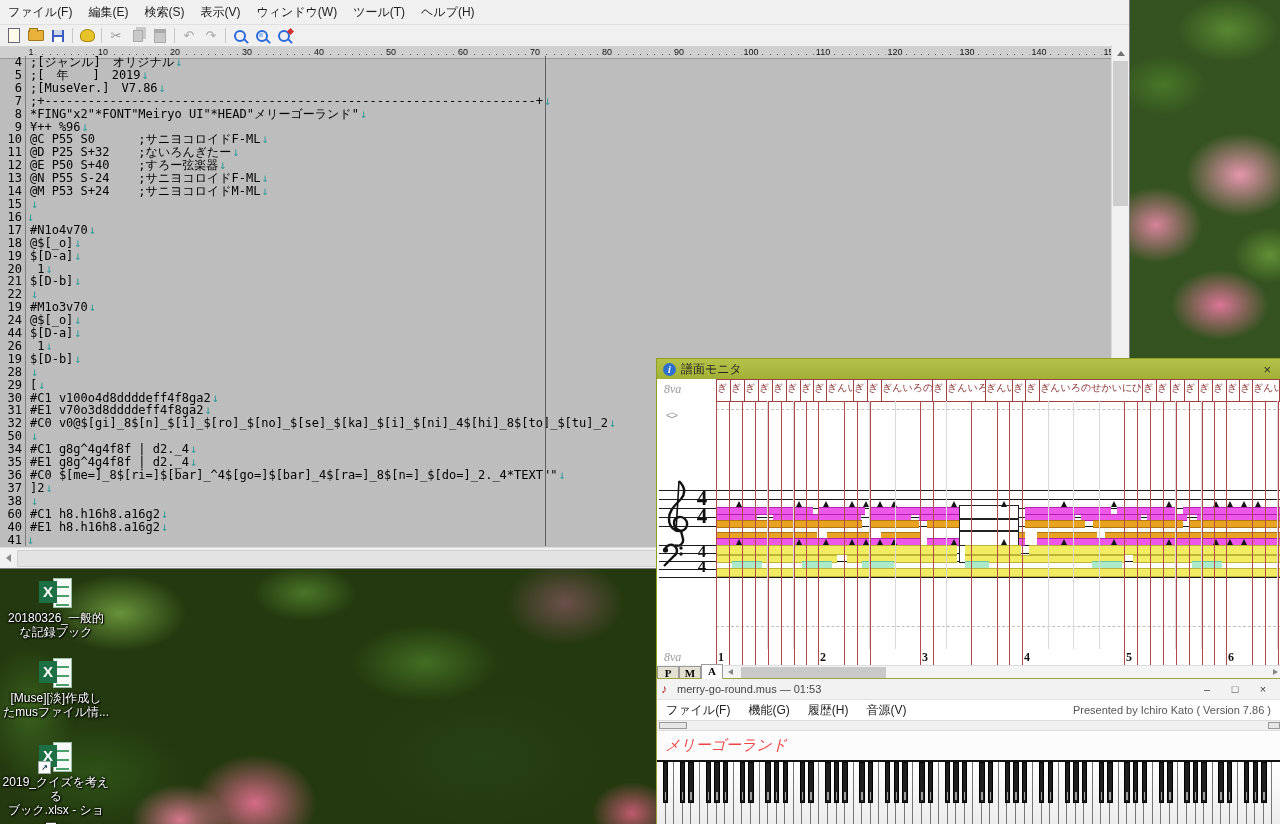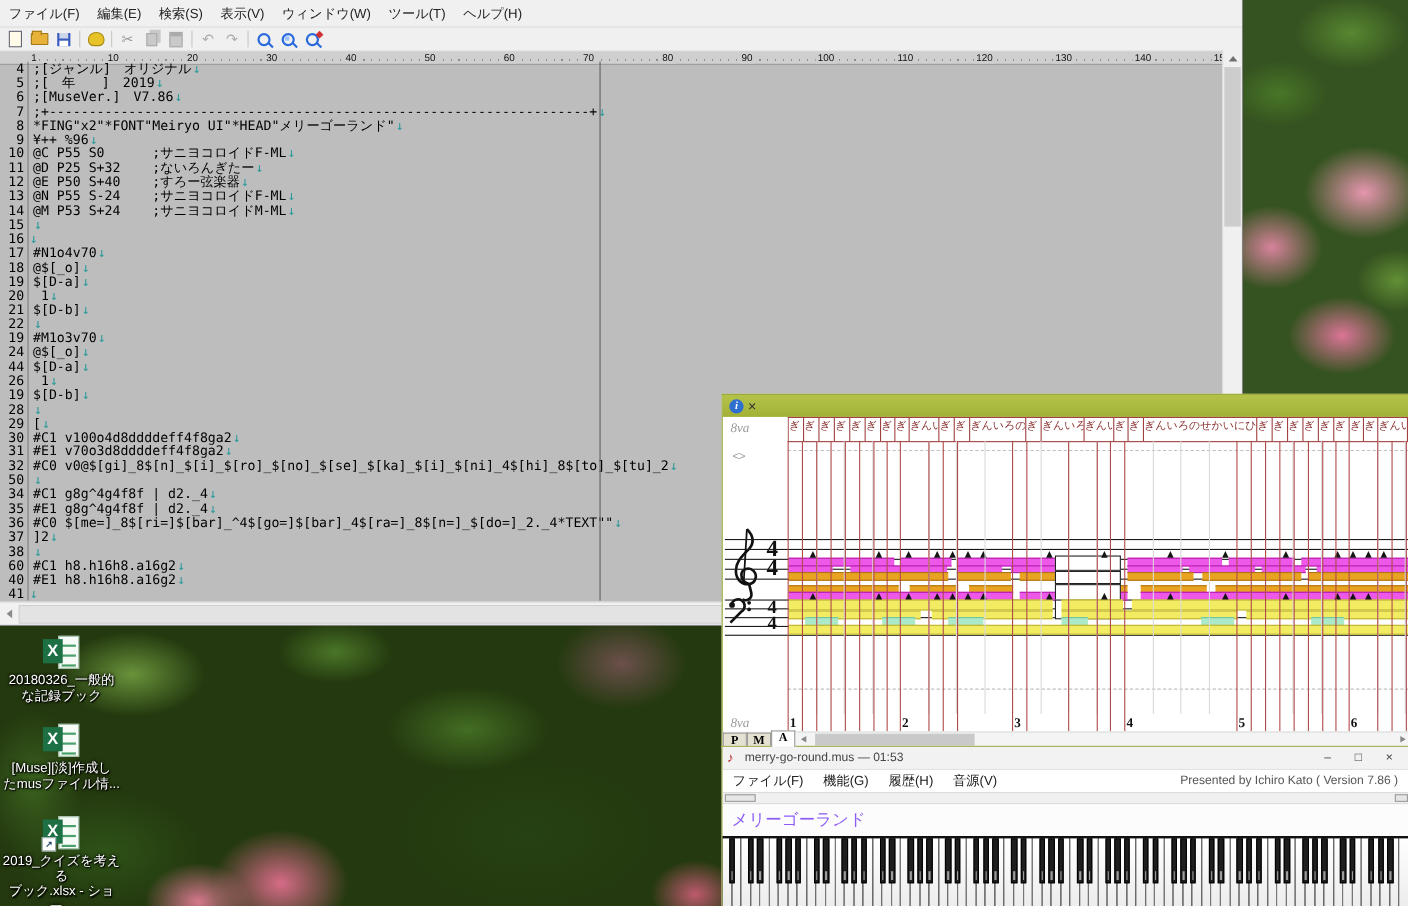--- a/index.html
+++ b/index.html
@@ -129,21 +129,21 @@
   .pl-ic{color:#b22222;font-size:12px;width:16px;}
   .pl-title .txt{flex:1;font-size:11px;color:#444;}
   .wbtn{width:28px;text-align:center;font-size:11px;color:#444;cursor:pointer;}
   .pl-menu{height:20px;display:flex;align-items:center;font-size:12px;color:#222;background:#fff;}
   .pl-menu span.mi{padding:2px 9px;}
   .pl-credit{margin-left:auto;font-size:11px;color:#555;padding-right:10px;}
   .pl-strip{height:9px;background:#f0f0f0;border-top:1px solid #ddd;border-bottom:1px solid #ddd;position:relative;}
   .pl-strip .th{position:absolute;left:2px;top:1px;width:26px;height:5px;background:#e6e6e6;border:1px solid #999;}
   .pl-strip .rb{position:absolute;right:1px;top:1px;width:10px;height:5px;background:#e6e6e6;border:1px solid #999;}
   .pl-song{height:29px;background:#fcfcfc;display:flex;align-items:center;padding-left:8px;
-    font-size:15px;color:#8b5cf6;}
+    font-size:15px;color:#ef4444;font-style:italic;}
   .pl-piano{position:relative;height:80px;background:#0a0a0a;border-top:2px solid #111;overflow:hidden;}
   .wk{position:absolute;top:0;height:64px;background:linear-gradient(#ffffff,#ececec);border-right:1px solid #777;box-sizing:border-box;}
   .bk{position:absolute;top:0;height:41px;background:#1e1e1e;border:1px solid #000;box-sizing:border-box;}
   .bk:after{content:'';position:absolute;left:1px;right:1px;bottom:2px;height:8px;background:#9c9c9c;}
 </style>
 </head>
 <body>
 
 <div class="screen">
 
@@ -315,20 +315,21 @@
     </div>
     <div class="ed-hscroll">
       <div class="lt-ar"></div>
       <div class="thumb"></div>
     </div>
   </div>
 
   <div class="win-score">
     <div class="sm-title">
       <span class="info-ic">i</span>
+      <span class="txt">譜面モニタ</span>
       <span class="sm-close">×</span>
     </div>
     <div class="sm-lyrics">
       <span class="ottava">8va</span>
       <div class="lyr-strip" id="lyr-strip">
           <div class="lyr-cell" style="width: 13px;">ぎ</div>
           <div class="lyr-cell" style="width: 13px;">ぎ</div>
           <div class="lyr-cell" style="width: 13px;">ぎ</div>
           <div class="lyr-cell" style="width: 13px;">ぎ</div>
           <div class="lyr-cell" style="width: 13px;">ぎ</div>

